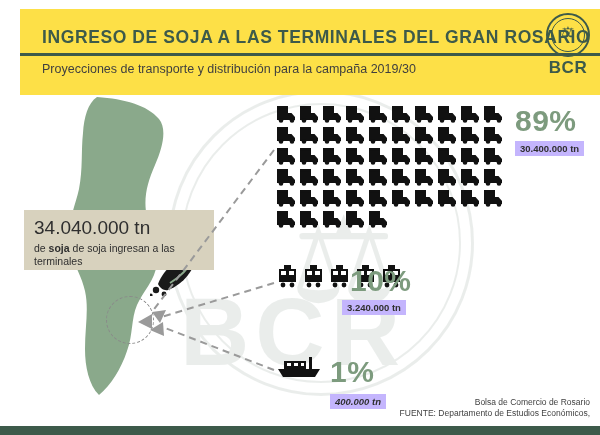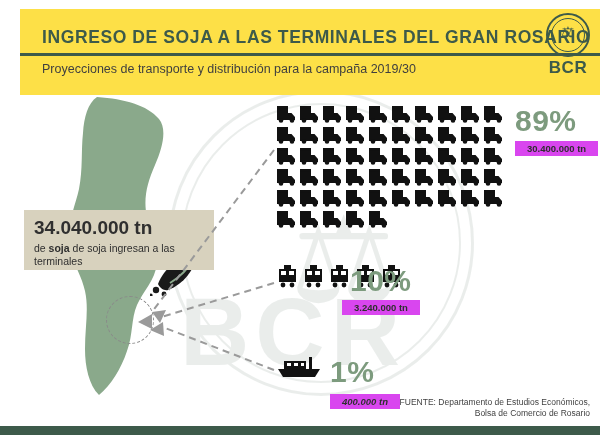--- a/index.html
+++ b/index.html
@@ -37,21 +37,21 @@
 
   
   .map{position:absolute;left:55px;top:95px;width:130px;height:305px;}
   .map-shape{position:absolute;left:0;top:0;width:130px;height:305px;}
 
   
   .soy-icon{position:absolute;left:95px;top:155px;width:58px;height:46px;}
 
   
   .callout{position:absolute;left:24px;top:210px;width:190px;height:60px;background:#d8d2be;}
-  .callout .big{position:absolute;left:10px;top:7px;font-size:19px;font-weight:bold;color:#2f2f2f;}
+  .callout .big{position:absolute;left:10px;top:7px;font-size:19px;font-weight:normal;color:#2f2f2f;}
   .callout .small{position:absolute;left:10px;top:32px;width:176px;font-size:10.5px;
                   line-height:13px;color:#2f2f2f;}
   .callout .small b{font-weight:bold;}
 
   
   .origin{position:absolute;left:106px;top:296px;width:46px;height:46px;border-radius:50%;
           border:1.5px dashed #8a8a8a;}
 
   
   .arrows{position:absolute;left:0;top:0;width:600px;height:435px;pointer-events:none;}
@@ -63,22 +63,22 @@
   .row-trains{position:absolute;left:276px;top:265px;width:140px;}
   .train{width:23px;height:24px;margin-right:3px;}
   .row-ship{position:absolute;left:276px;top:355px;width:70px;}
   .ship{width:46px;height:24px;}
 
   .pct{position:absolute;font-size:30px;font-weight:bold;color:#7d9b7e;letter-spacing:.5px;text-align:right;}
   .pct-trucks{left:515px;top:104px;}
   .pct-trains{left:350px;top:264px;}
   .pct-ship{left:330px;top:355px;}
 
-  .tag{position:absolute;background:#d946ef;color:#2f2f2f;font-size:9.5px;font-weight:bold;
-       padding:2px 12px;white-space:nowrap;}
+  .tag{position:absolute;background:#c4b5fd;color:#2f2f2f;font-size:9.5px;font-weight:bold;
+       padding:2px 5px;white-space:nowrap;}
   .tag-trucks{left:515px;top:141px;}
   .tag-trains{left:342px;top:300px;}
   .tag-ship{left:330px;top:394px;font-style:italic;}
 
   
   .source{position:absolute;right:10px;bottom:16px;text-align:right;font-size:8.5px;
           line-height:11px;color:#3f3f3f;}
   .footbar{position:absolute;left:0;bottom:0;width:600px;height:9px;background:#3d5a4a;}
 </style>
 </head>
@@ -537,17 +537,17 @@
           <rect x="18" y="8" width="4" height="3" fill="#fff"></rect>
           <rect x="25" y="8" width="3" height="3" fill="#fff"></rect>
           <rect x="33" y="2" width="3" height="12" fill="#111"></rect>
         </svg>
       </div>
   </div>
   <div class="pct pct-ship">1%</div>
   <div class="tag tag-ship">400.000  tn</div>
 
   <div class="source">
+    <div>Bolsa de Comercio de Rosario</div>
     <div>FUENTE: Departamento de Estudios Económicos,</div>
-    <div>Bolsa de Comercio de Rosario</div>
   </div>
   <div class="footbar"></div>
 </div>
 
 </body></html>

